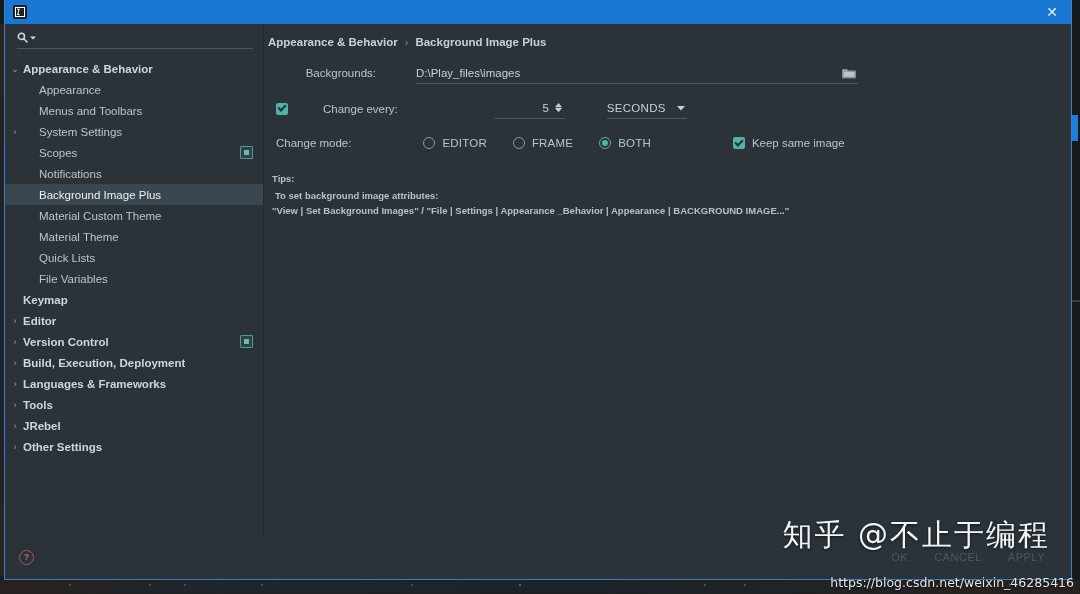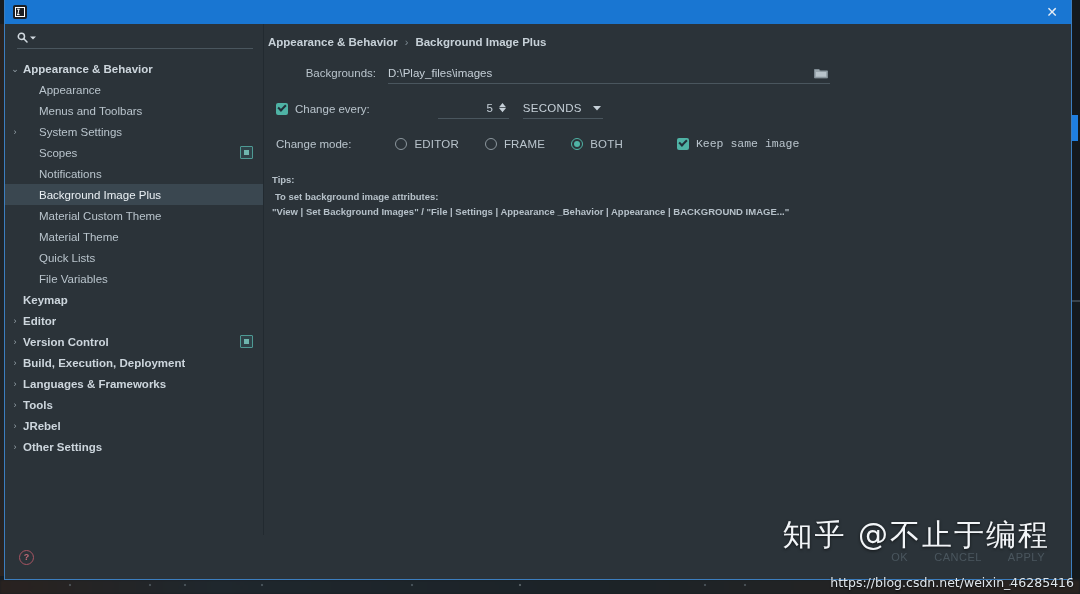--- a/index.html
+++ b/index.html
@@ -69,21 +69,21 @@
   .badge{margin-left:auto;width:11px;height:11px;border:1px solid #4e9a94;border-radius:1px;
     background:#2f4248;display:flex;align-items:center;justify-content:center;flex:0 0 11px;}
   .badge i{display:block;width:5px;height:5px;background:#6fb6ae;}
 
   
   .rightpane{flex:1;min-width:0;padding:0 16px 0 0;position:relative;}
   .crumb{display:flex;align-items:center;gap:7px;font-size:11.5px;
     padding:12px 0 0 4px;color:#c7d1d8;font-weight:bold;}
   .crumb .sep{color:#7d8a93;font-weight:normal;font-size:11px;}
   .form{padding-left:4px;}
-  .row{display:flex;align-items:center;margin-top:14px;}
+  .row{display:flex;align-items:center;margin-top:14px;gap:28px;}
   .flabel{font-size:11.5px;color:#b9c4cc;}
   .bg-label{width:108px;flex:0 0 108px;text-align:right;padding-right:12px;}
   .textfield{flex:1;max-width:442px;display:flex;align-items:center;
     border-bottom:1px solid #4a565e;height:21px;}
   .textfield input{flex:1;background:transparent;border:none;outline:none;
     color:#c6d0d8;font-size:11.5px;font-family:inherit;padding:0;}
   .folder-btn{width:18px;height:15px;margin-left:8px;display:flex;align-items:center;
     justify-content:center;}
 
   .chk{width:12px;height:12px;border-radius:2px;display:inline-flex;align-items:center;
@@ -317,21 +317,21 @@
                 </div>
                 <div class="radio-item">
                   <span class="radio"></span>
                   <span class="radio-lbl">FRAME</span>
                 </div>
                 <div class="radio-item">
                   <span class="radio on"></span>
                   <span class="radio-lbl">BOTH</span>
                 </div>
               </div>
-            <div style="display:flex;align-items:center;margin-left:28px;font-family:Liberation Mono, monospace;">
+            <div style="display:flex;align-items:center;margin-left:28px;">
               <span class="chk on"></span>
               <span class="chk-lbl">Keep same image</span>
             </div>
           </div>
 
           <div class="tips">
             <div class="t0">Tips:</div>
             <div style="padding-left:3px;">To set background image attributes:</div>
             <div>"View | Set Background Images" / "File | Settings | Appearance _Behavior | Appearance | BACKGROUND IMAGE..."</div>
           </div>

